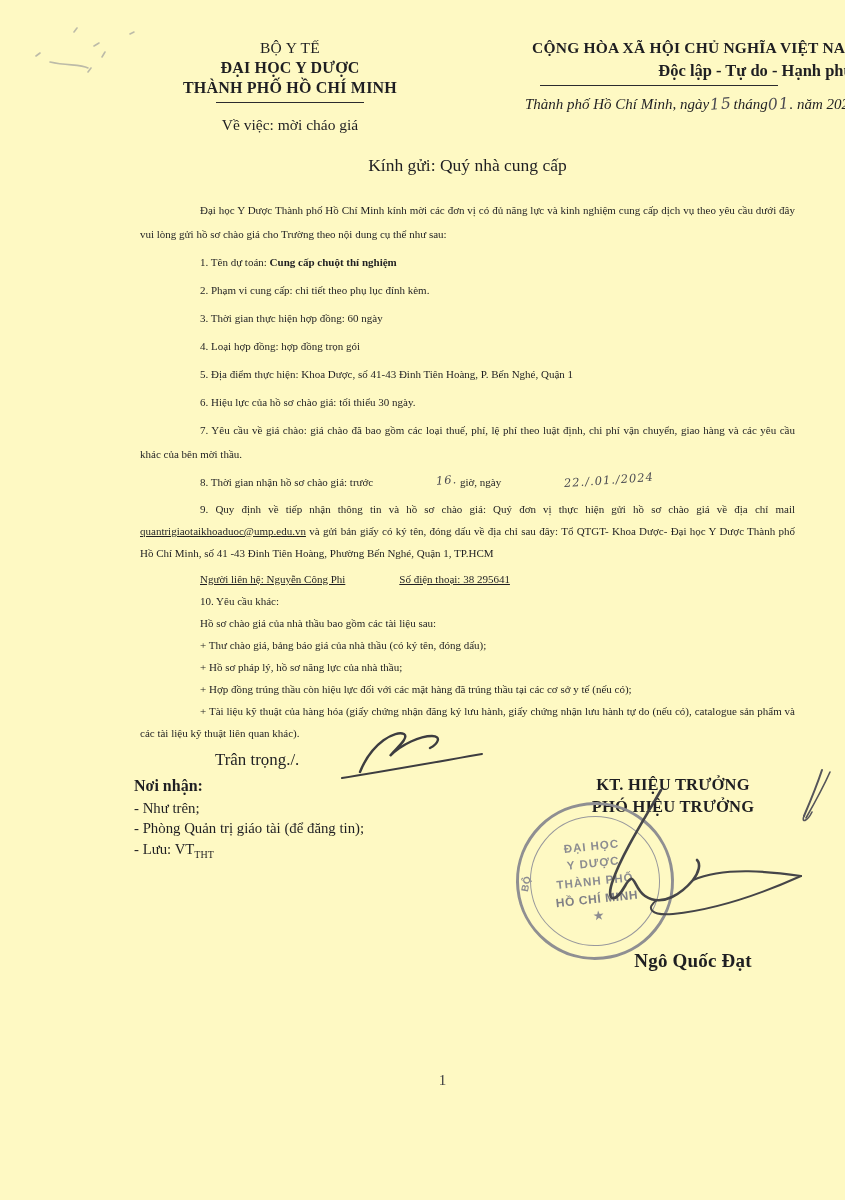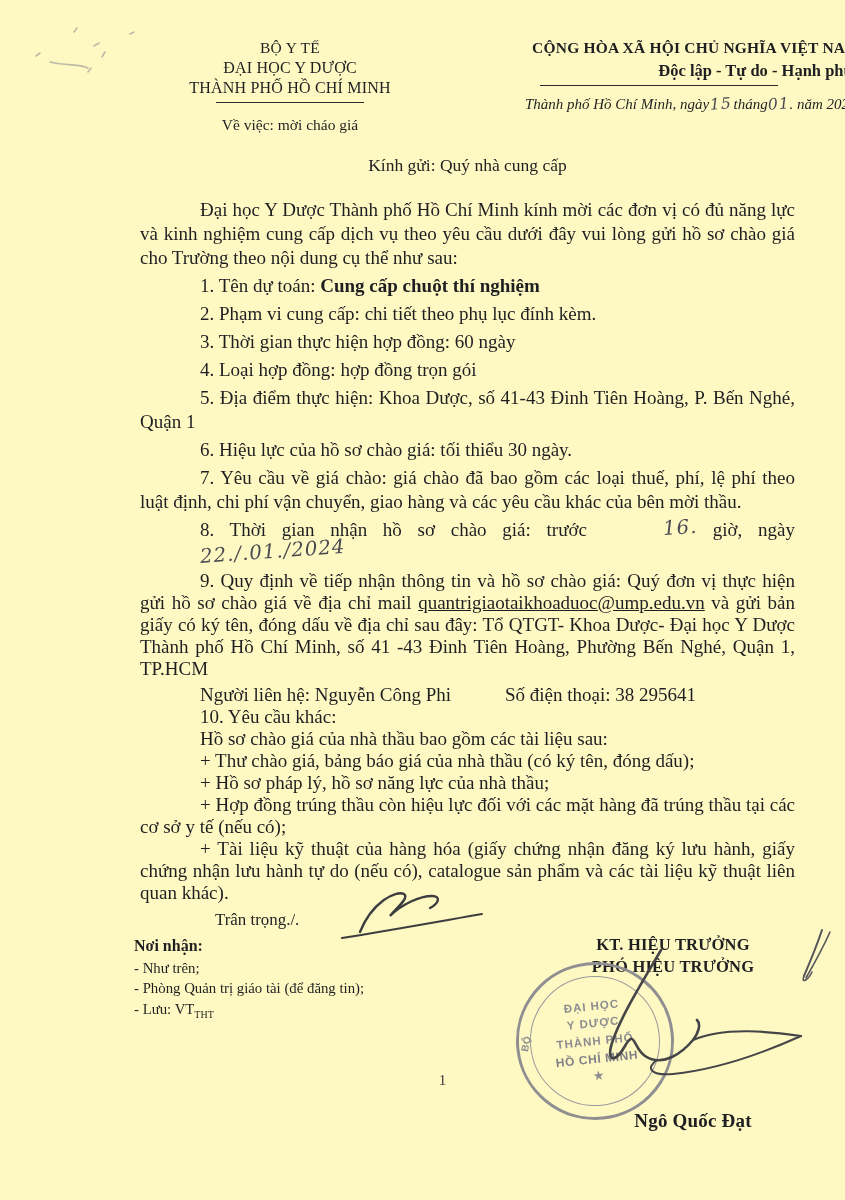--- a/index.html
+++ b/index.html
@@ -6,44 +6,44 @@
   .page{
     position:relative;width:845px;height:1200px;background:#fef9c3;
     font-family:"Liberation Serif",serif;color:#1f1f22;overflow:hidden;
     margin:0 auto;
     padding-left:40px;
   }
   
   .header{display:flex;padding-top:38px;}
   .hdr-left{width:312px;margin-left:94px;text-align:center;line-height:1.28;}
   .hdr-left .ministry{font-size:15.5px;letter-spacing:.3px;}
-  .hdr-left .org{font-size:16px;font-weight:normal;letter-spacing:.2px;}
+  .hdr-left .org{font-size:16px;font-weight:bold;letter-spacing:.2px;}
   .rule-left{width:148px;border:0;border-top:1.6px solid #2b2b2e;margin:3px auto 7px;}
   .hdr-left .subject{font-size:15.5px;margin-top:12px;}
   .hdr-right{width:402px;margin-left:12px;text-align:right;line-height:1.3;}
   .hdr-right .country{font-size:15.5px;font-weight:bold;letter-spacing:.2px;}
   .hdr-right .motto{font-size:16.5px;font-weight:bold;margin-top:2px;}
   .rule-right{width:238px;border:0;border-top:1.6px solid #2b2b2e;margin:3px auto 8px;}
   .hdr-right .dateline{font-size:15px;font-style:italic;margin-top:6px;white-space:nowrap;}
   
   .hw{
     font-family:"DejaVu Serif",serif;font-style:italic;color:#4b4b52;
     letter-spacing:1px;display:inline-block;transform:rotate(-4deg);
     font-size:1.04em;
   }
   
   .salutation{text-align:center;margin:20px 90px 0 100px;font-size:17.5px;}
   
-  .body{margin:22px 90px 0 100px;text-align:justify;font-size:19px;line-height:24px;}
+  .body{margin:22px 90px 0 100px;text-align:justify;font-size:11px;line-height:24px;}
   .body p{margin:0;}
   .indent{text-indent:60px;}
   .item{text-indent:60px;margin:4px 0 4px 0 !important;}
   .tight{line-height:22px;}
   .email{text-decoration:underline;}
-  .contact{text-indent:60px;line-height:22px;}
+  .contact{text-indent:60px;line-height:22px;text-decoration:underline;}
   .contact .phone{margin-left:54px;}
   sub.small{font-size:10px;}
   
   .signoff-row{position:relative;margin:6px 90px 0 100px;font-size:16.9px;}
   .signoff-row .signoff{margin-left:75px;}
   .signoff-scribble{position:absolute;left:198px;top:-24px;}
   
   .footer{display:flex;margin-top:4px;}
   .recipients{width:340px;margin-left:94px;font-size:14.8px;line-height:1.25;}
   .recipients .title{font-size:16px;font-weight:bold;margin-bottom:3px;}

